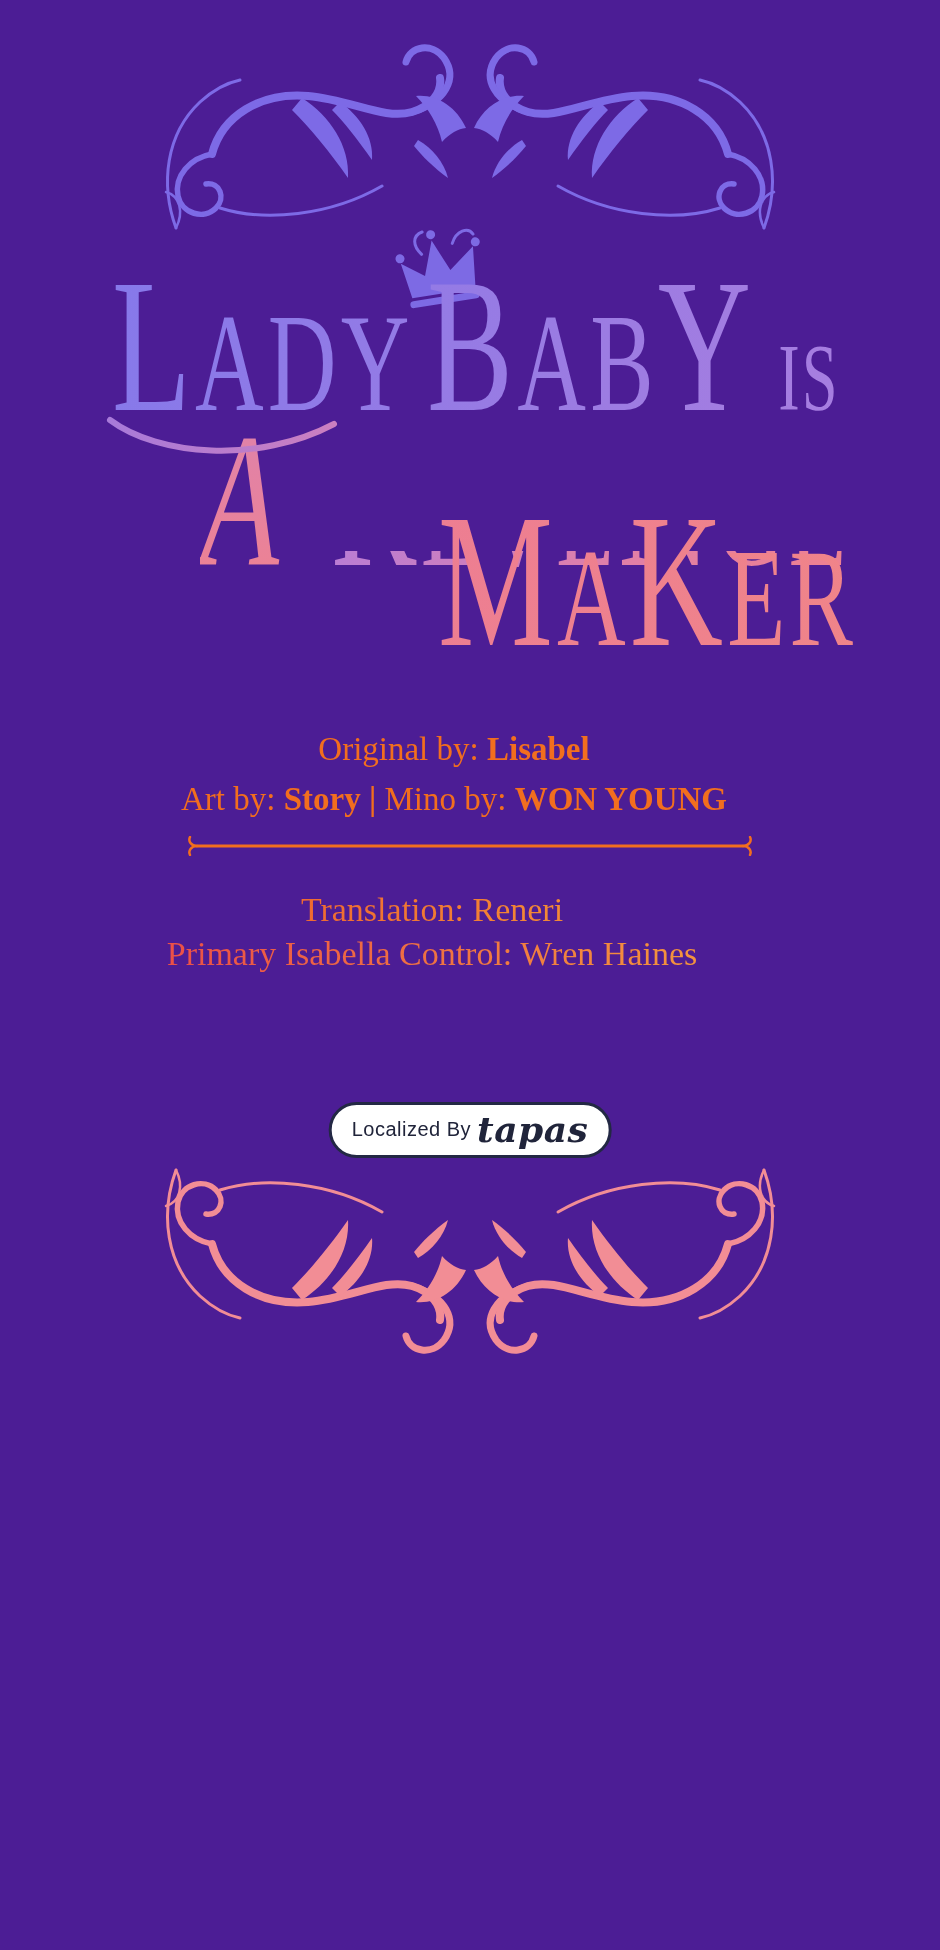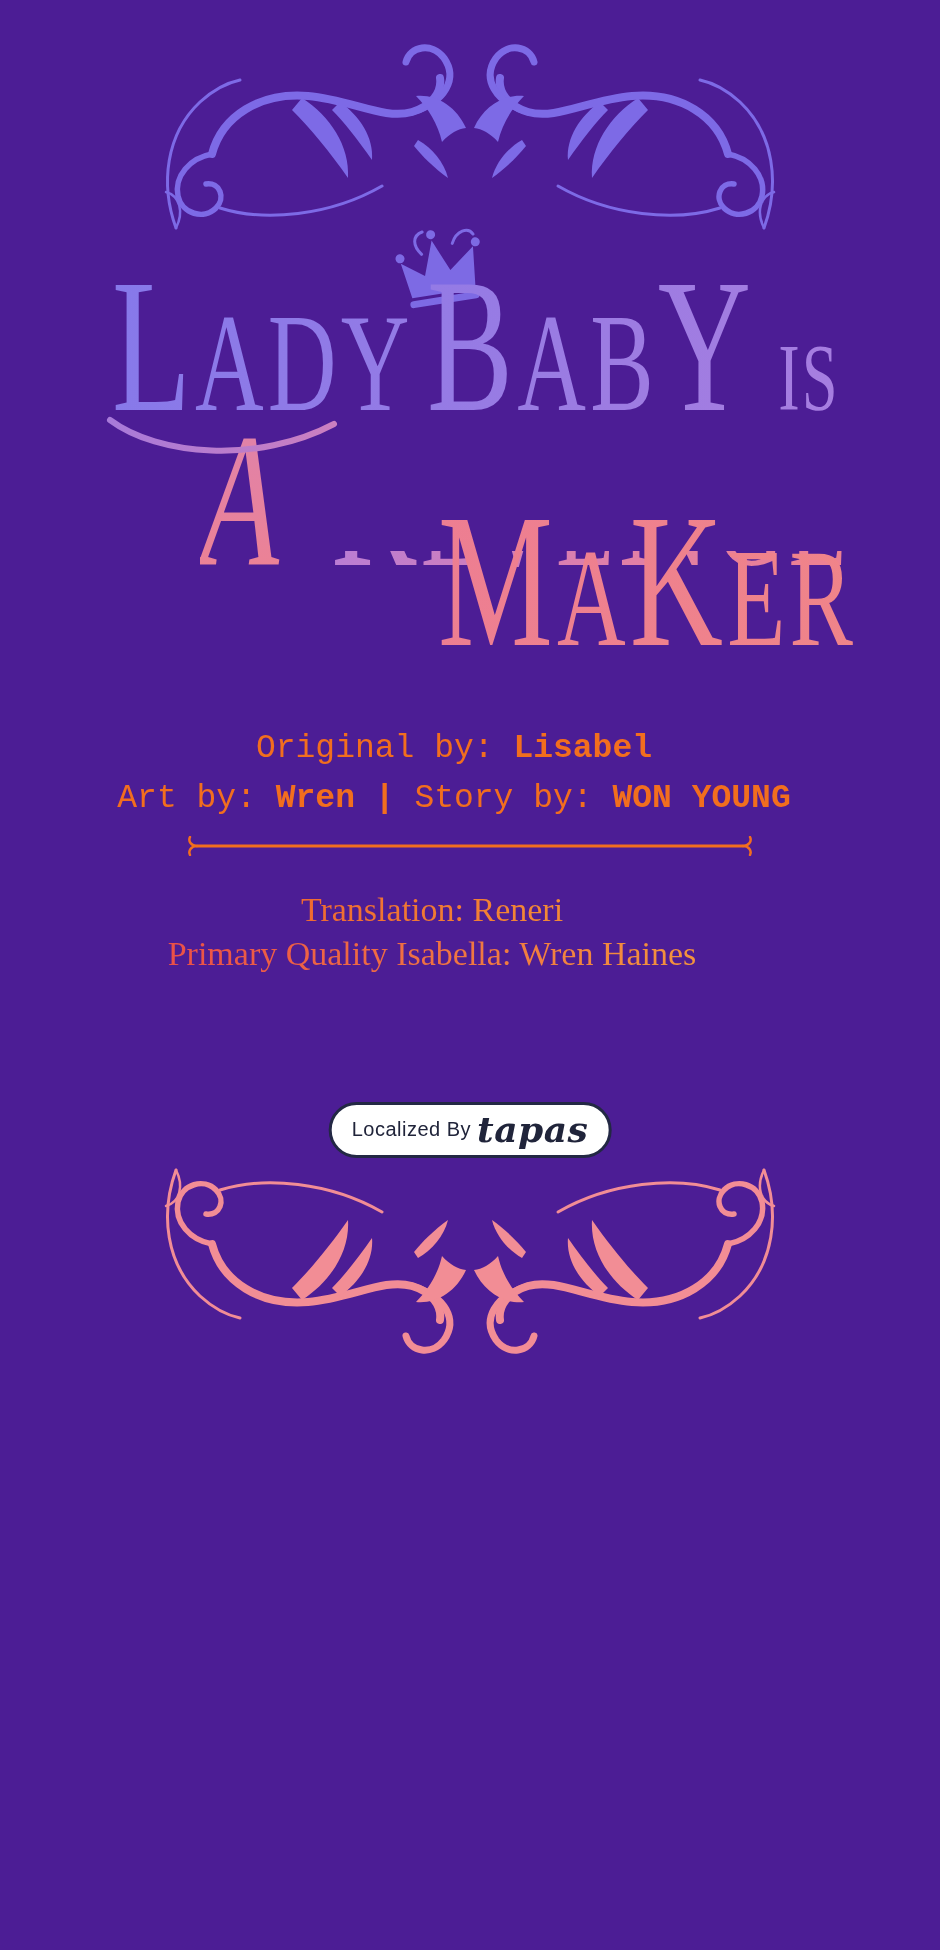--- a/index.html
+++ b/index.html
@@ -30,21 +30,21 @@
   @supports ((-webkit-background-clip:text) or (background-clip:text)){
     .grad{-webkit-background-clip:text;background-clip:text;color:transparent;}
   }
   .g-line1{background-image:linear-gradient(105deg,#8679ea 0%,#9d7ce2 70%,#a77ee0 100%);}
   .g-a{background-image:linear-gradient(180deg,#dd82ae 0%,#ef8290 100%);}
   .g-line2{background-image:linear-gradient(115deg,#b97dd5 0%,#e07fa8 55%,#ee8190 100%);}
   .g-line3{background-image:linear-gradient(100deg,#ed7e92 0%,#f08489 100%);}
 
   
   .byline{position:absolute;left:0;top:724px;width:908px;text-align:center;
-          font-size:33px;line-height:50px;color:#f26e1e;font-family:Liberation Mono, monospace;}
+          font-size:33px;line-height:50px;color:#f26e1e;}
   .byline b{font-weight:bold;}
   .credits{position:absolute;left:0;top:888px;width:864px;text-align:center;
            font-size:34px;line-height:44px;}
   .credit-line{white-space:nowrap;}
   .c1{background-image:linear-gradient(90deg,#ee5a2e 20%,#f49a38 80%);}
   .c2{background-image:linear-gradient(90deg,#ee522f 20%,#f49a38 80%);}
   .c3{background-image:linear-gradient(90deg,#e9404a 5%,#f5a43a 95%);}
   .c4{background-image:linear-gradient(90deg,#e73a56 0%,#f7ab39 100%);}
   .credit-grad{color:#f07030;}
   @supports ((-webkit-background-clip:text) or (background-clip:text)){
@@ -114,34 +114,34 @@
 
     <div class="title-line t3 grad g-line3"><span class="big">M</span><span class="small">A</span><span class="big">K</span><span class="small">ER</span></div>
   </div>
 
   <svg class="swash" viewBox="0 0 240 54">
     <path d="M4,8 C52,44 152,52 228,12" fill="none" stroke="url(#swgrad)" stroke-width="6" stroke-linecap="round"></path>
   </svg>
 
   <div class="byline">
     <div><span>Original by:</span> <b>Lisabel</b></div>
-    <div><span>Art by:</span> <b>Wren</b> <b>|</b> <span>Story by:</span> <b>WON YOUNG</b></div>
+    <div><span>Art by:</span> <b>Story</b> <b>|</b> <span>Mino by:</span> <b>WON YOUNG</b></div>
   </div>
 
   <svg class="divider" viewBox="0 0 570 20">
     <g stroke="currentColor" fill="none" stroke-linecap="round">
       <line x1="12" y1="10" x2="558" y2="10" stroke-width="3"></line>
       <path d="M12,10 C6,10 3,5 5,1 M12,10 C6,10 3,15 5,19" stroke-width="2.5"></path>
       <path d="M558,10 C564,10 567,5 565,1 M558,10 C564,10 567,15 565,19" stroke-width="2.5"></path>
     </g>
   </svg>
 
   <div class="credits">
     <div class="credit-line credit-grad c1"><span>Translation:</span> <span>Reneri</span></div>
-    <div class="credit-line credit-grad c3"><span>Primary Quality Isabella:</span> <span>Wren Haines</span></div>
+    <div class="credit-line credit-grad c3"><span>Primary Isabella Control:</span> <span>Wren Haines</span></div>
   </div>
 
   <div class="badge">
     <span class="badge-prefix">Localized By</span>
     <span class="badge-brand">tapas</span>
   </div>
 
   <svg class="flourish bottom" viewBox="0 0 620 200">
     <use href="#flourish-full"></use>
   </svg>

